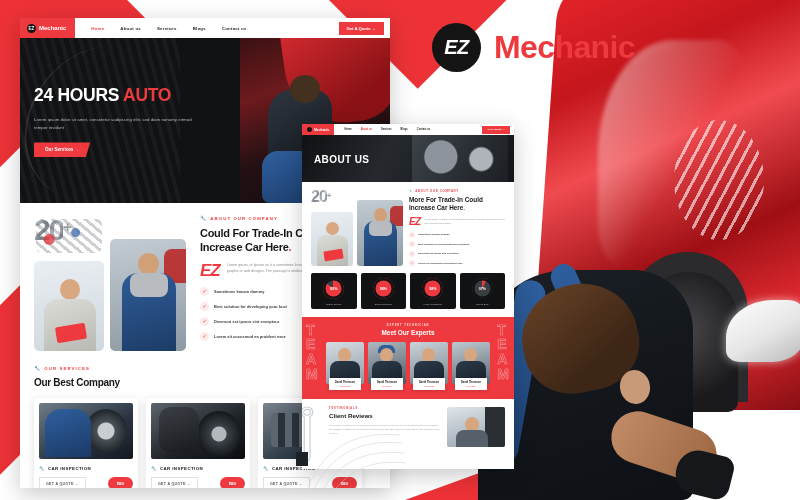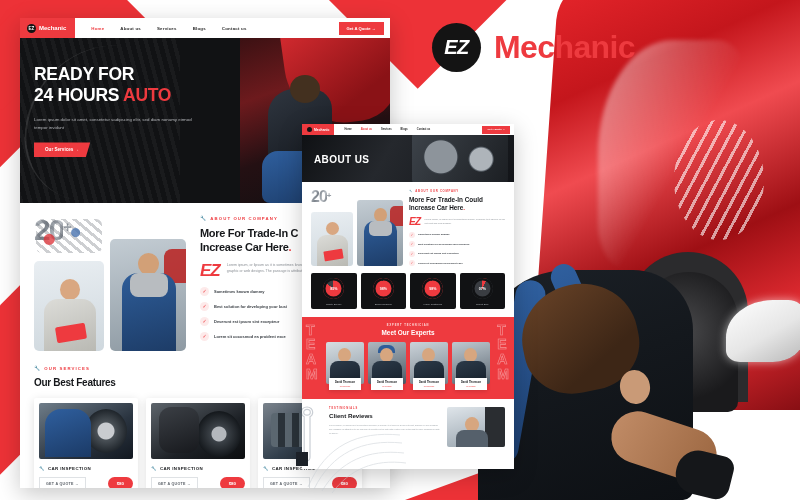--- a/index.html
+++ b/index.html
@@ -597,21 +597,21 @@
     <div class="hero-img">
       <div class="hood"></div>
       <div class="worker">
         <div class="wt"></div>
         <div class="wl"></div>
         <div class="wh"></div>
       </div>
     </div>
     <div class="hero-text">
       <h1>
-        <span>READY FOR</span><br>
+        <br>
         <span>24 HOURS </span><em>AUTO</em><br>
       </h1>
       <p>Lorem ipsum dolor sit amet, consetetur sadipscing elitr, sed diam nonumy eirmod tempor invidunt</p>
       <div class="btn-red">Our Services  →</div>
     </div>
   </div>
 
   <div class="about-row">
     <div class="about-left">
       <div class="years-badge">
@@ -632,21 +632,21 @@
           <div class="sh-shirt"></div>
         </div>
       </div>
     </div>
     <div class="about-right">
       <div class="eyebrow">
         <span class="wr">🔧</span>
         <span>About Our Company</span>
       </div>
       <div class="sec-title">
-        <span>More For Trade-In C</span><br>
+        <span>Could For Trade-In C</span><br>
         <span>Increase Car Here</span><em>.</em>
       </div>
       <div class="lead-row">
         <div class="ez-mark">EZ</div>
         <p>Lorem ipsum, or lipsum as it is sometimes known, is dummy text used in laying out print, graphic or web designs. The passage is attributed.</p>
       </div>
       <div class="check-list">
         <div class="check-item">
           <div class="check-bubble">✓</div>
           <span class="t">Sometimes known dummy</span>
@@ -666,21 +666,21 @@
       </div>
     </div>
   </div>
 
   <div class="services">
     <div class="svc-head">
       <div class="eyebrow">
         <span class="wr">🔧</span>
         <span>Our Services</span>
       </div>
-      <div class="sec-title">Our Best Features</div>
+      <div class="sec-title">Our Best Company</div>
     </div>
     <div class="svc-grid">
 
       <div class="svc-card">
         <div class="svc-thumb t1"></div>
         <div class="svc-label">
           <span class="wr">🔧</span>
           <span>Car Inspection</span>
         </div>
         <div class="svc-foot">

